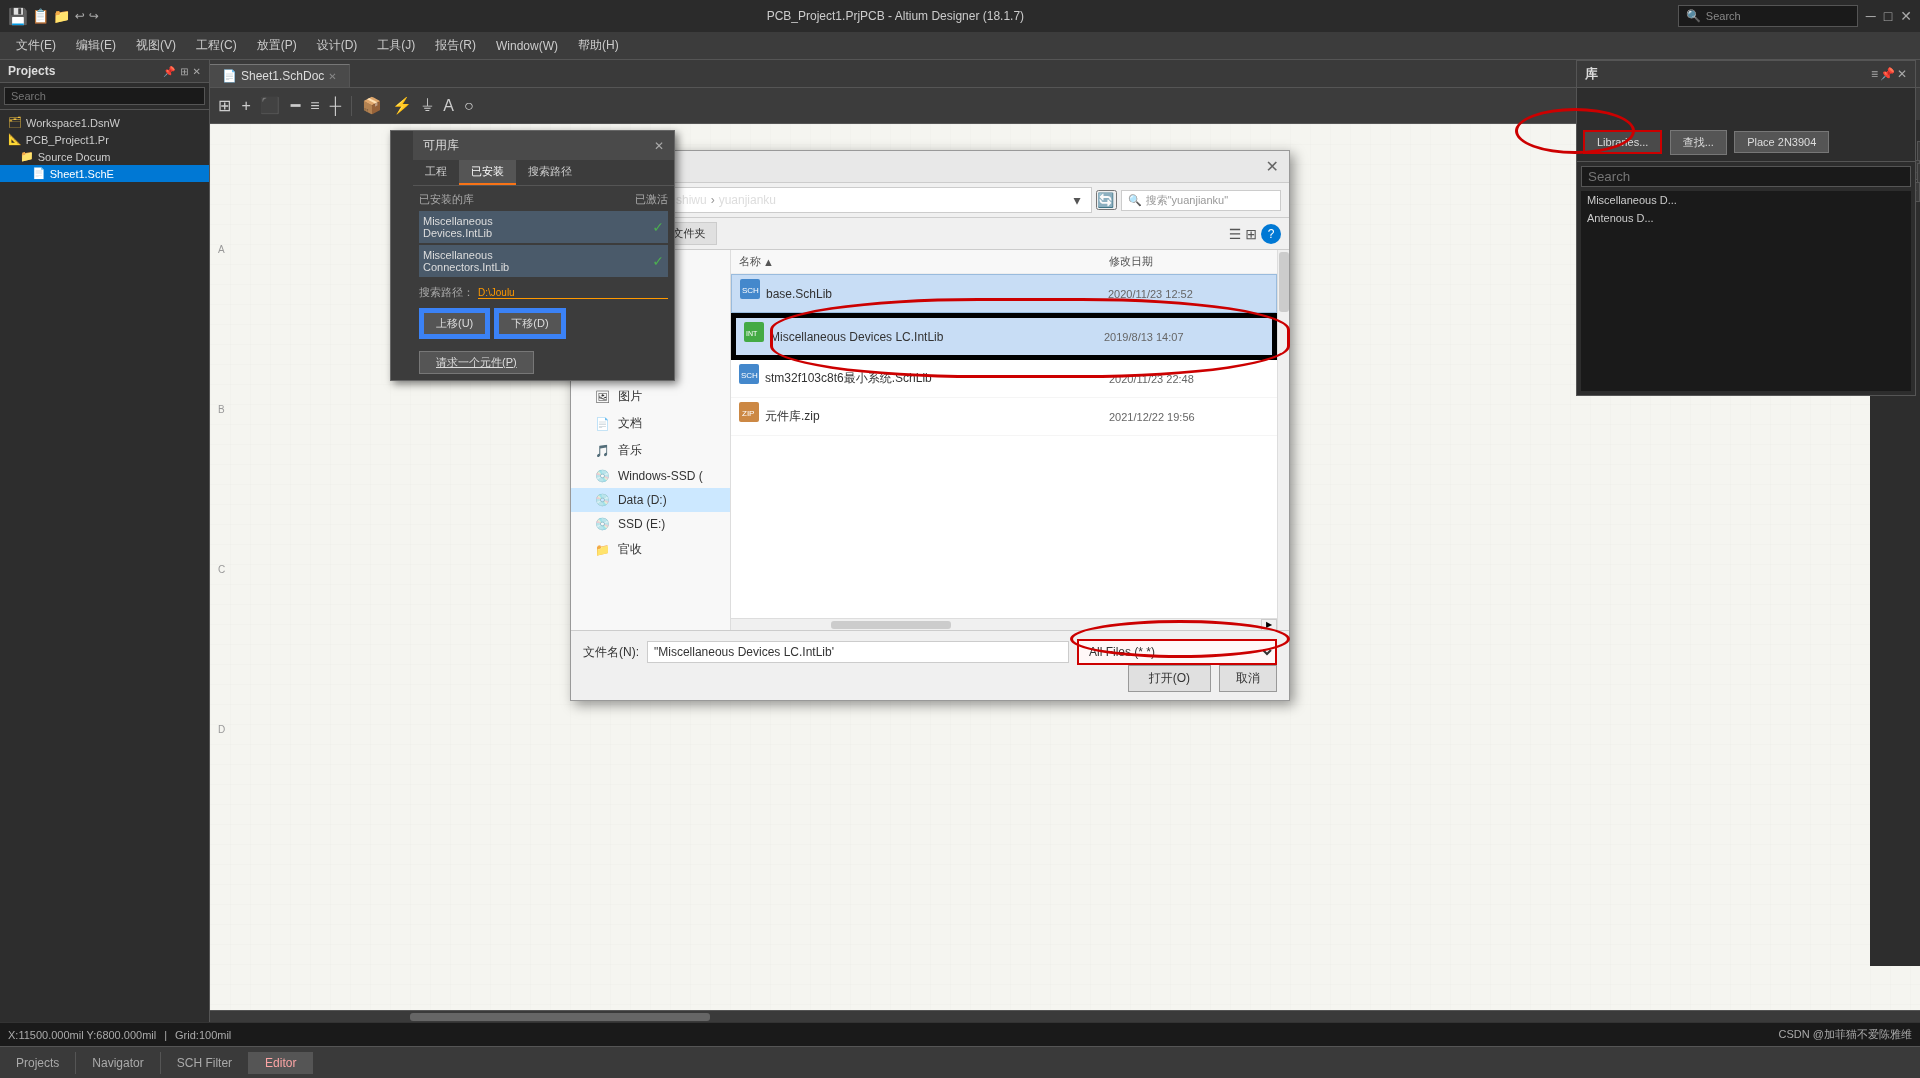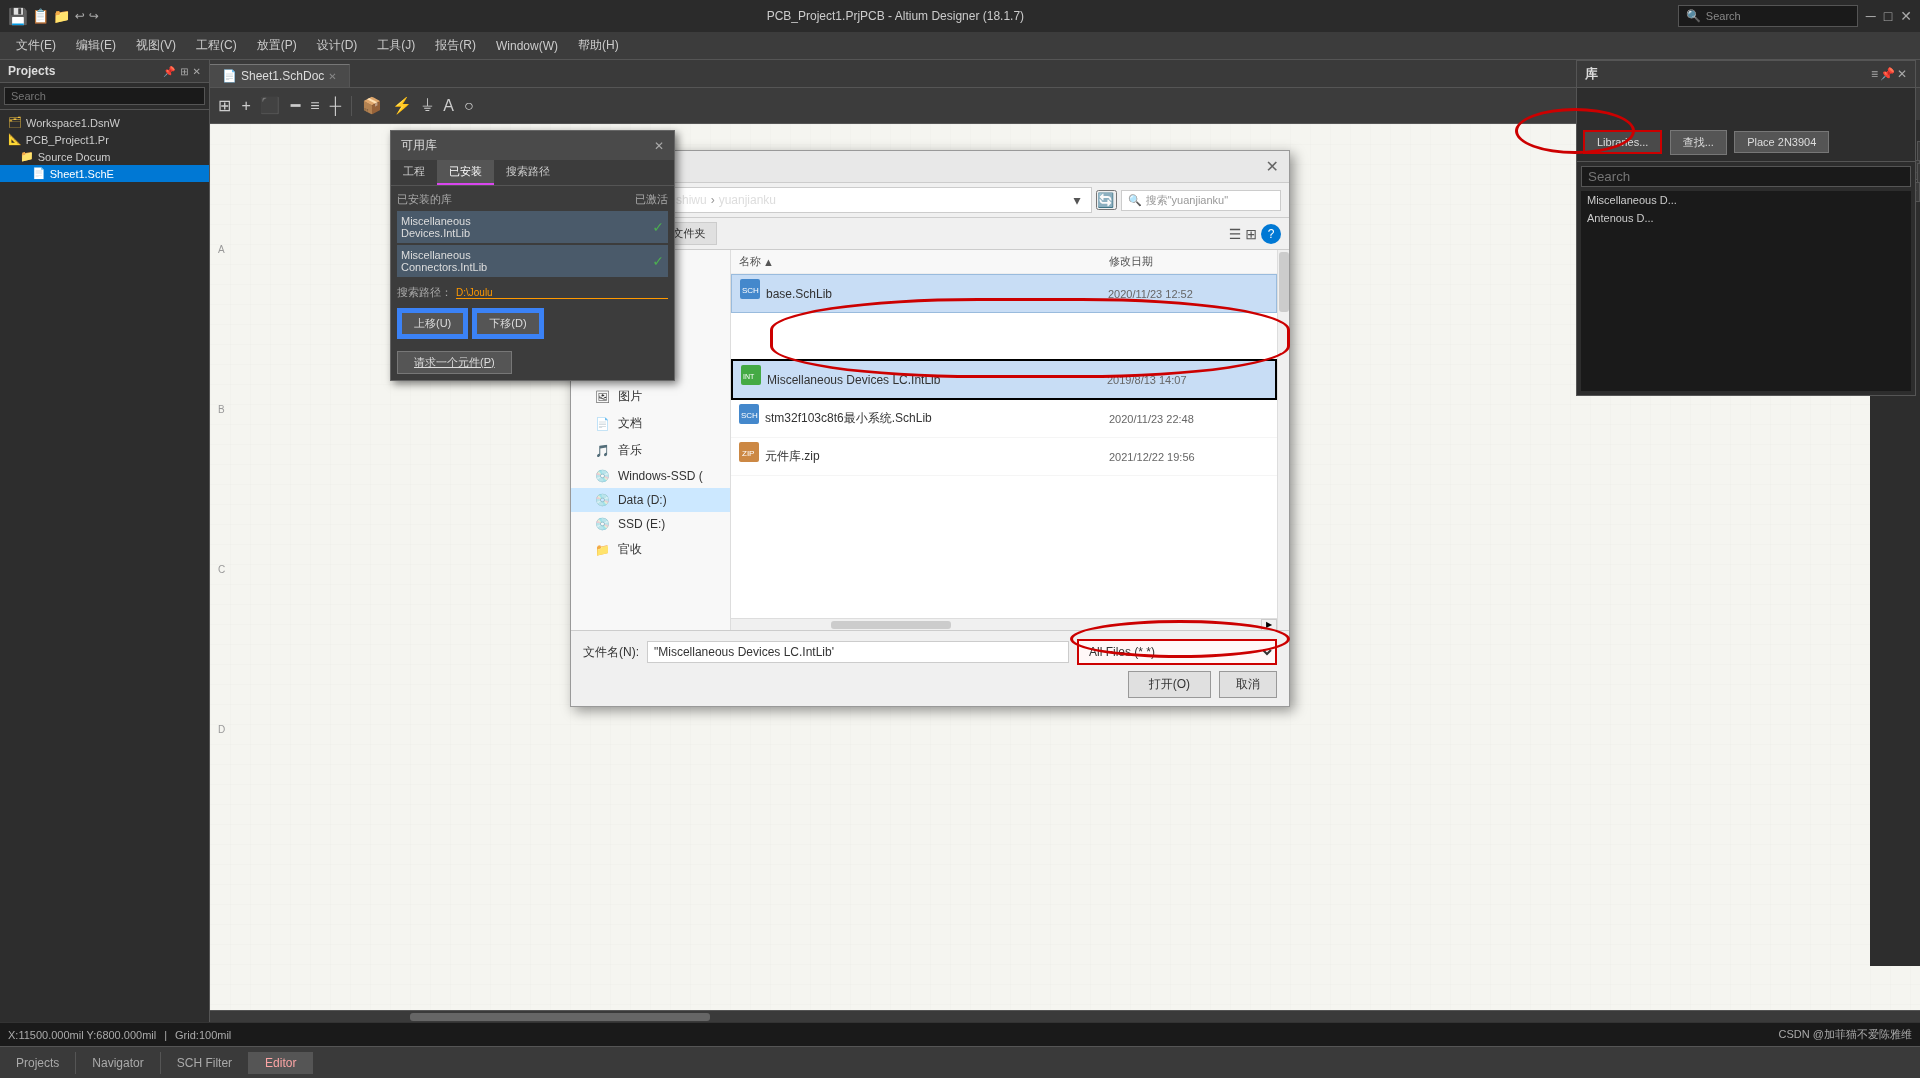--- a/index.html
+++ b/index.html
@@ -46,26 +46,26 @@
     .lib-panel { position: absolute; top: 60px; right: 20px; width: 320px; background: #2d2d2d; border: 1px solid #555; z-index: 10; pointer-events: all; }
     .lib-panel-header { background: #3a3a3a; padding: 4px 8px; display: flex; align-items: center; justify-content: space-between; border-bottom: 1px solid #555; }
     .lib-panel-title { color: #ddd; font-weight: bold; font-size: 13px; }
     .lib-btn { background: #555; border: none; color: #ddd; padding: 4px 12px; cursor: pointer; font-size: 11px; border: 1px solid #777; margin-top: 36px; }
     .lib-btn.highlighted { border: 2px solid #cc0000; background: #4a4a4a; }
     .lib-search { background: #1a1a1a; border: 1px solid #555; color: #ccc; width: 100%; padding: 2px 6px; margin-bottom: 4px; }
     .lib-list { background: #1a1a1a; height: 200px; overflow: auto; }
     .lib-list-item { padding: 3px 6px; color: #ccc; cursor: pointer; font-size: 11px; }
 
     
-    .avail-dialog { position: absolute; top: 120px; left: 380px; width: 280px; background: #3c3c3c; border: 1px solid #666; z-index: 20; pointer-events: all; box-shadow: 3px 3px 8px rgba(0,0,0,0.5); }
+    .avail-dialog { position: absolute; top: 120px; left: 380px; width: 280px; background: #3c3c3c; border: 1px solid #666; z-index: 20; pointer-events: all; box-shadow: 3px 3px 8px rgba(0,0,0,0.5); padding-left: 22px; }
     .avail-header { background: #4a4a4a; padding: 6px 10px; display: flex; align-items: center; justify-content: space-between; }
     .avail-title { color: #ddd; font-size: 12px; }
     .avail-tabs { display: flex; border-bottom: 1px solid #555; }
     .avail-tab { padding: 4px 12px; color: #ccc; cursor: pointer; font-size: 11px; }
-    .avail-tab.active { background: #555; color: white; border-bottom: 2px solid #d946ef; }
+    .avail-tab.active { background: #555; color: white; border-bottom: 2px solid #f97316; }
     .avail-content { padding: 6px; }
     .installed-label { font-size: 11px; color: #aaa; margin-bottom: 4px; display: flex; justify-content: space-between; }
     .lib-row { display: flex; align-items: center; padding: 4px; background: #4a5a6a; margin-bottom: 2px; }
     .lib-row-name { flex: 1; color: #ddd; font-size: 11px; }
     .lib-check { color: #4CAF50; font-size: 14px; }
     .path-row { margin-top: 8px; display: flex; align-items: center; gap: 4px; }
     .path-label { color: #aaa; font-size: 11px; white-space: nowrap; }
     .path-value { color: #f90; font-size: 10px; flex: 1; overflow: hidden; text-overflow: ellipsis; white-space: nowrap; border-bottom: 1px solid #f90; }
     .move-btns { display: flex; gap: 4px; margin-top: 8px; }
     .move-btn { background: #555; border: 5px solid #3b82f6; color: #ddd; padding: 3px 12px; cursor: pointer; font-size: 11px; }
@@ -102,21 +102,21 @@
     .file-item { display: flex; align-items: center; padding: 4px 8px; border-bottom: 1px solid #f5f5f5; cursor: pointer; }
     .file-item.selected { background: #cce8ff; }
     .file-item-icon { width: 20px; height: 29px; margin-right: 6px; flex-shrink: 0; }
     .file-item-name { flex: 1; color: #333; font-size: 12px; }
     .file-item-date { width: 160px; color: #666; font-size: 11px; }
     .scrollbar-v { width: 12px; background: #f0f0f0; border-left: 1px solid #ddd; position: relative; }
     .scrollbar-thumb { width: 10px; height: 60px; background: #ccc; margin: 2px auto; border-radius: 3px; }
 
     
     .file-bottom { padding: 8px 12px; background: #f0f0f0; border-top: 1px solid #ccc; }
-    .file-name-row { display: flex; align-items: center; gap: 8px; margin-bottom: 6px; }
+    .file-name-row { display: flex; align-items: center; gap: 8px; }
     .file-name-label { color: #333; font-size: 12px; white-space: nowrap; }
     .file-name-input { flex: 1; border: 1px solid #ccc; padding: 3px 6px; font-size: 12px; color: #333; }
     .file-type-select { width: 200px; border: 1px solid #ccc; padding: 3px 6px; font-size: 12px; background: white; color: #333; }
     .file-type-select.highlighted { border: 2px solid #cc0000; background: #fff8f8; }
     .file-action-row { display: flex; justify-content: flex-end; gap: 8px; }
     .file-open-btn { background: #e0e0e0; border: 1px solid #999; padding: 4px 20px; cursor: pointer; color: #333; font-size: 12px; }
     .file-cancel-btn { background: #e0e0e0; border: 1px solid #999; padding: 4px 16px; cursor: pointer; color: #333; font-size: 12px; }
 
     
     .doc-tab { background: #4a4a4a; padding: 4px 12px; color: #ddd; font-size: 12px; display: inline-flex; align-items: center; gap: 4px; border-right: 1px solid #555; border-top: 1px solid #777; }
@@ -448,21 +448,21 @@
             <div class="file-item-icon">
               <svg width="20" height="20">
                   <rect width="20" height="20" rx="2" fill="#4488cc"></rect>
                   <text x="2" y="14" font-size="8" fill="white">SCH</text>
                 </svg>
             </div>
             <div class="file-item-name">base.SchLib</div>
             <div class="file-item-date">2020/11/23 12:52</div>
           </div>
 
-          <div class="file-item selected" style="background:#c8ddf5;border:2px solid #000000;margin-top:46px;">
+          <div class="file-item selected" style="background:#c8ddf5;border:5px solid #000000;">
             <div class="file-item-icon">
               <svg width="20" height="20">
                   <rect width="20" height="20" rx="2" fill="#44aa44"></rect>
                   <text x="2" y="14" font-size="7" fill="white">INT</text>
                 </svg>
             </div>
             <div class="file-item-name">Miscellaneous Devices LC.IntLib</div>
             <div class="file-item-date">2019/8/13 14:07</div>
           </div>
 

